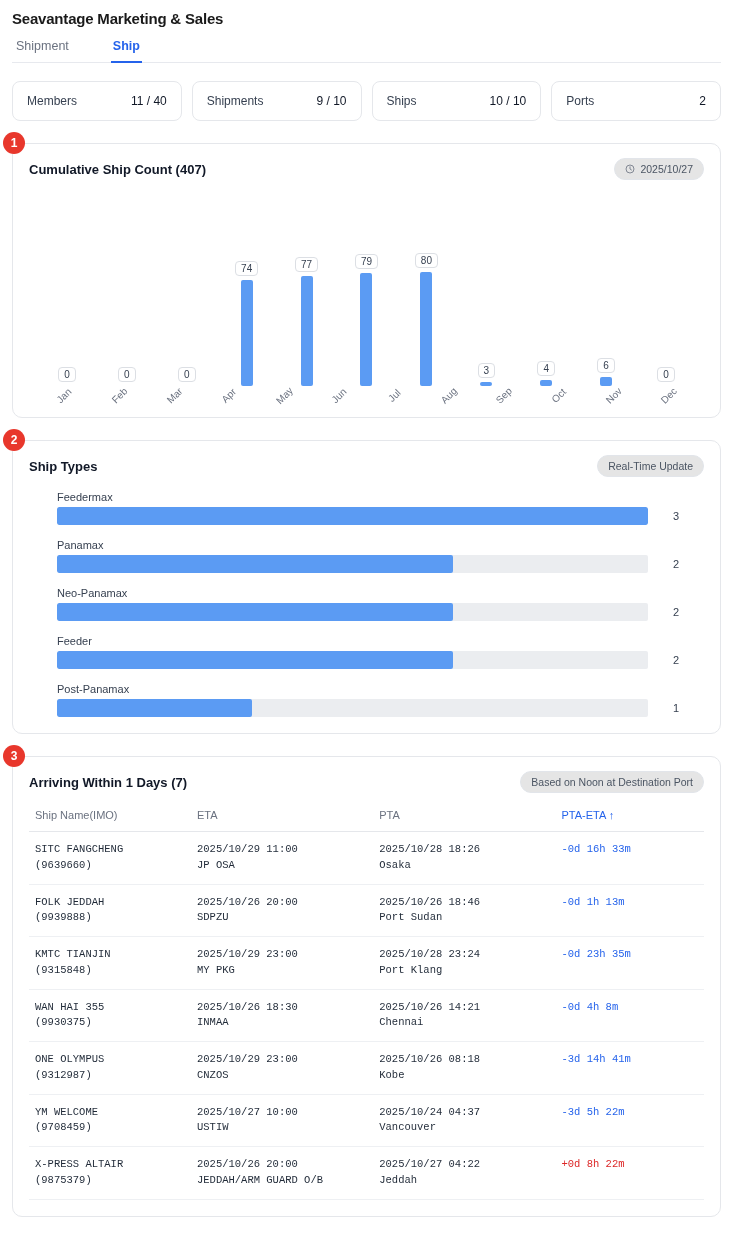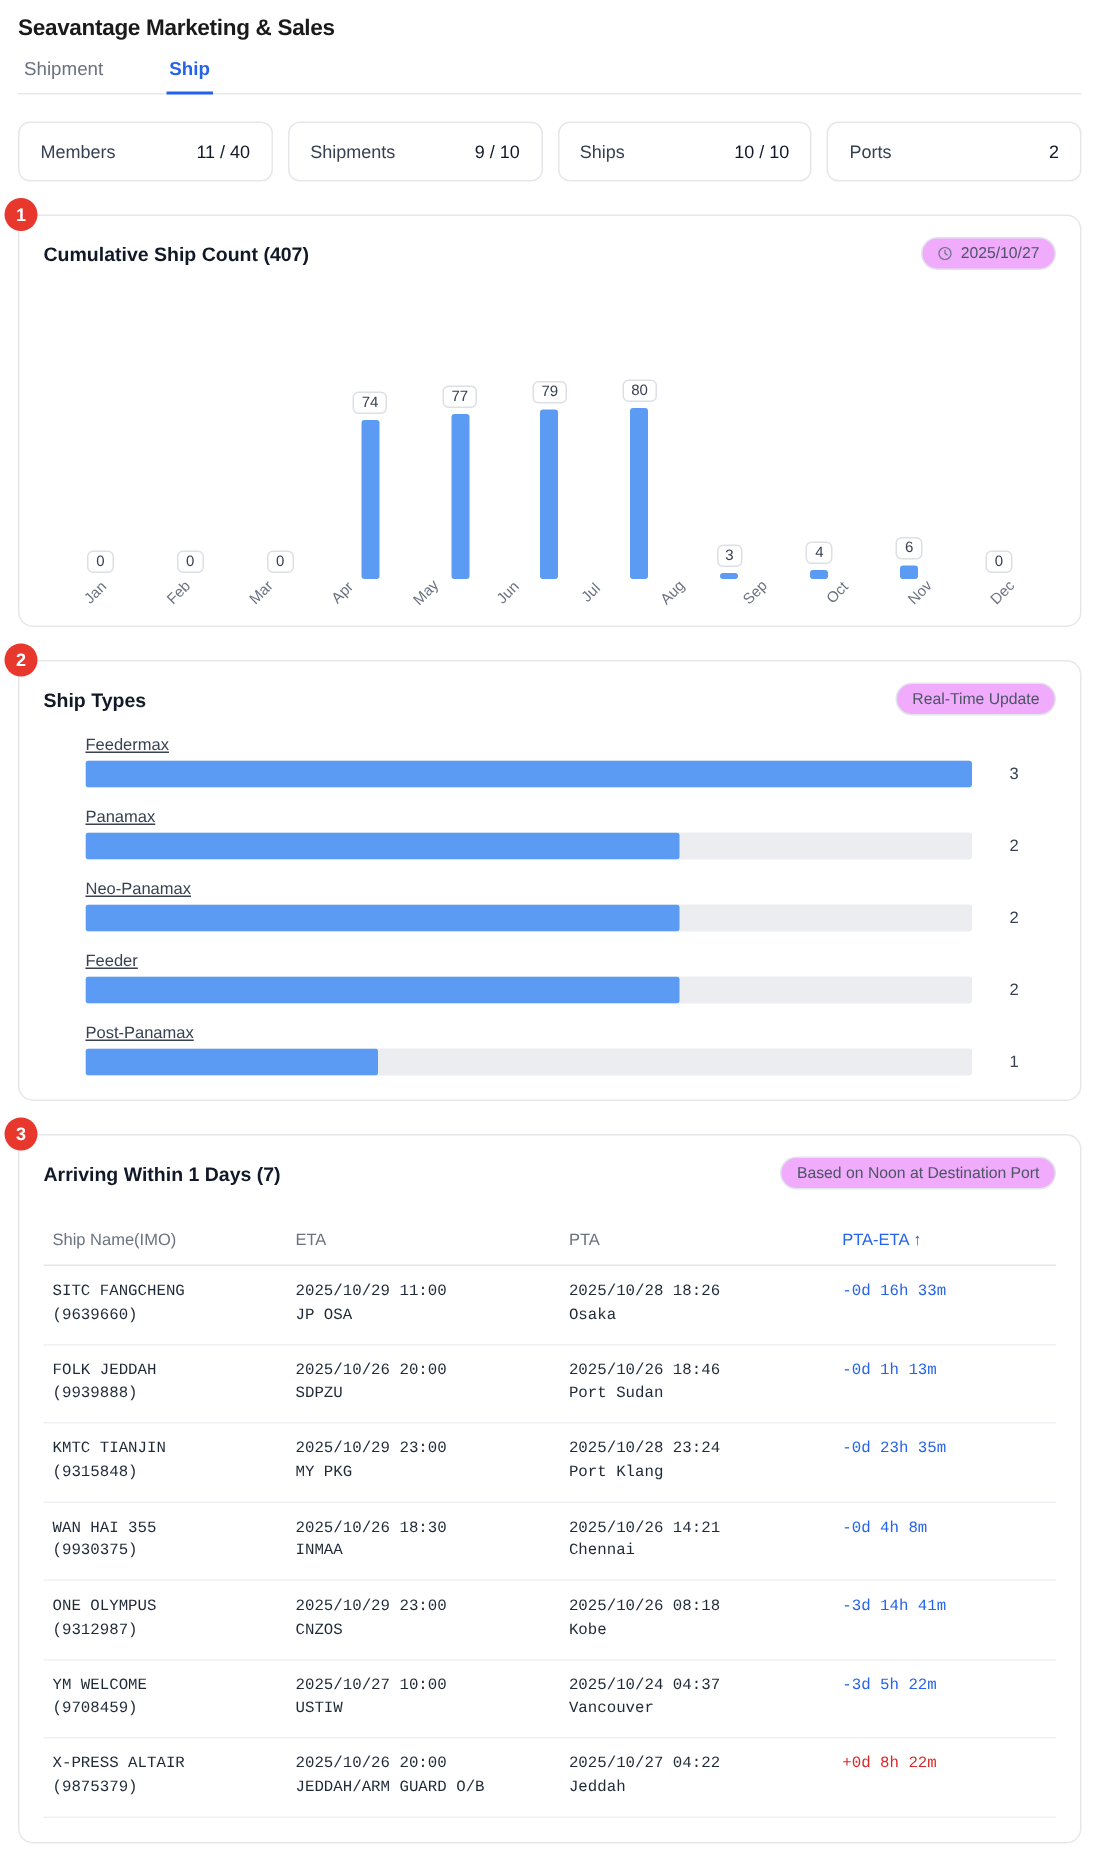--- a/index.html
+++ b/index.html
@@ -57,21 +57,21 @@
     padding: 14px 16px 16px 16px;
   }
   .panel-head {
     display: flex; align-items: center; justify-content: space-between;
     margin-bottom: 6px;
   }
   .panel-title { font-size: 13px; font-weight: bold; color: #111827; }
   .pill {
     border: 1px solid #e2e5ea; border-radius: 14px;
     font-size: 10.5px; color: #4b5563;
-    padding: 4px 10px; background: #f0abfc;
+    padding: 4px 10px; background: #e5e5e5;
     display: inline-flex; align-items: center; gap: 5px;
     white-space: nowrap;
   }
   .badge-num {
     position: absolute;
     left: -10px; top: -12px;
     width: 22px; height: 22px; border-radius: 50%;
     background: #e8372c; color: #fff;
     font-size: 12px; font-weight: bold;
     display: flex; align-items: center; justify-content: center;
@@ -109,38 +109,38 @@
     font-size: 10px; color: #6b7280;
   }
   .chart-tick span {
     display: inline-block;
     transform: rotate(-45deg);
     transform-origin: center;
   }
 
   
   .type-row { margin-top: 14px; }
-  .type-label { font-size: 11px; color: #374151; margin-bottom: 4px; padding-left: 28px; text-decoration: underline; }
+  .type-label { font-size: 11px; color: #374151; margin-bottom: 4px; padding-left: 28px; }
   .type-bar-line { display: flex; align-items: center; }
   .type-track {
     flex: 1;
     height: 18px;
     background: #ebedf0;
     border-radius: 2px;
     margin-left: 28px;
     overflow: hidden;
   }
   .type-fill { height: 100%; background: #5b9bf3; border-radius: 2px; }
   .type-count {
     width: 56px; text-align: center;
     font-size: 11px; color: #374151;
   }
 
   
-  table { width: 100%; border-collapse: collapse; margin-top: 20px; }
+  table { width: 100%; border-collapse: collapse; margin-top: 8px; }
   thead th {
     text-align: left;
     font-size: 11px; font-weight: normal;
     color: #6b7280;
     padding: 8px 6px 10px 6px;
     border-bottom: 1px solid #e5e7eb;
   }
   thead th.sorted { color: #2563eb; font-weight: normal; }
   tbody td {
     font-family: "Liberation Mono", monospace;

